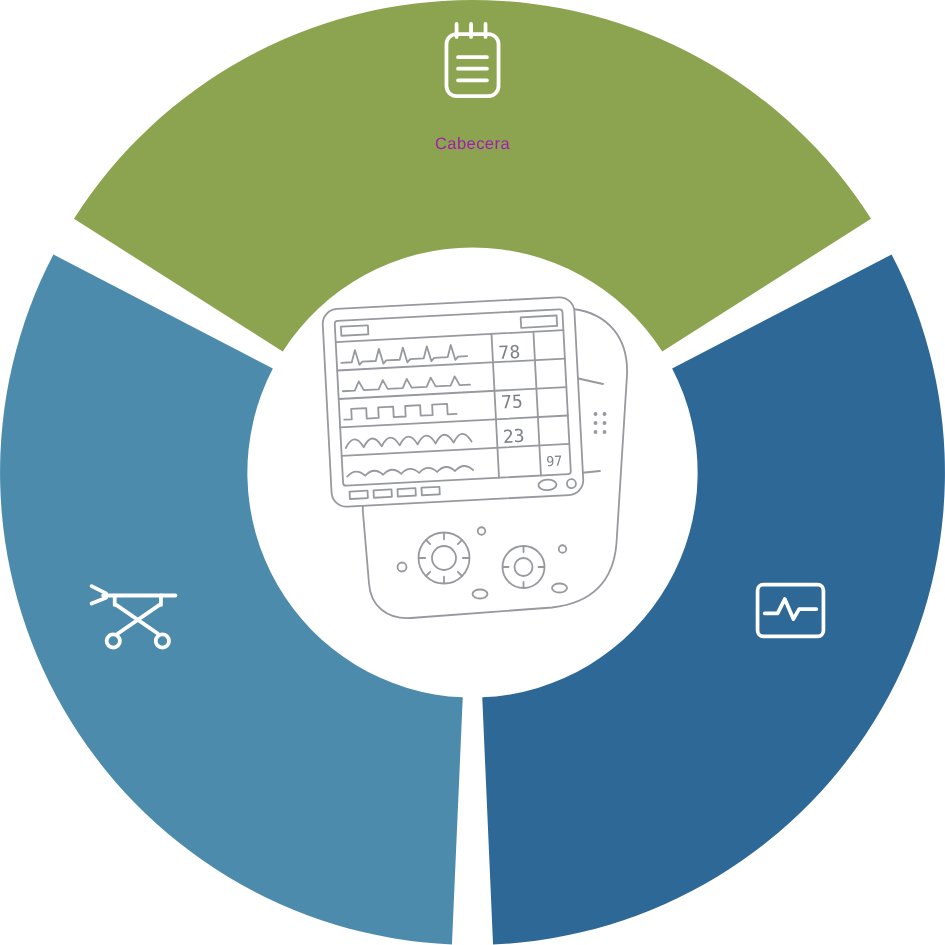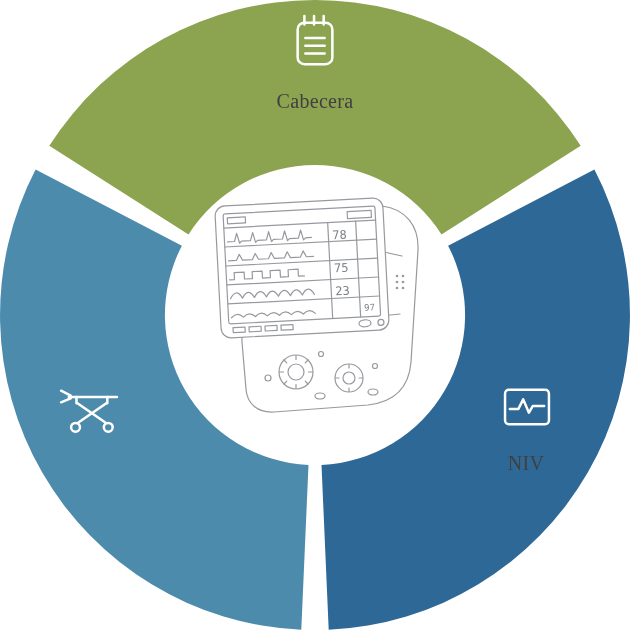--- a/index.html
+++ b/index.html
@@ -16,26 +16,25 @@
     overflow: hidden;
   }
   .donut {
     position: absolute;
     left: 0; top: 0;
     width: 630px;
     height: 630px;
   }
   .seg-label {
     position: absolute;
-    color: #404040;
-    font-size: 20px;
+    color: #a21caf;
+    font-size: 11px;
     letter-spacing: 0.3px;
     text-align: center;
     pointer-events: none;
-    font-family: Liberation Serif, serif;
   }
   .label-cabecera   { left: 0; right: 0; top: 90Px; }
   .label-transporte { left: 28px; top: 446px; width: 132px; }
   .label-niv        { left: 476px; top: 452px; width: 100px; }
   .seg-icon { position: absolute; }
   .icon-cabecera   { left: 288px; top: 10px; }
   .icon-transporte { left: 58px;  top: 384px; }
   .icon-niv        { left: 502px; top: 386px; }
   .seg-icon svg {
     stroke: #ffffff;
@@ -97,21 +96,20 @@
   </div>
 
   <div class="seg-icon icon-niv">
     <svg viewBox="0 0 52 44" width="50" height="42">
       <rect x="3" y="4" width="46" height="36" rx="4"></rect>
       <path d="M8 24 h9 l5 -10 l6 14 l4 -7 h12"></path>
     </svg>
   </div>
 
   <div class="seg-label label-cabecera">Cabecera</div>
-  <div class="seg-label label-niv">NIV</div>
 
   <div class="device">
     <svg viewBox="0 0 230 240" width="230" height="240">
 
       <path class="ln fillw" d="M184 10 C208 13 221 30 220 54 L213 166 C211 192 196 206 170 209
                L76 216 C60 217 49 208 48 193 L44 146 C43 136 48 128 56 126 L66 124"></path>
 
       <g>
         <circle class="dot" cx="199" cy="80" r="1.3"></circle>
         <circle class="dot" cx="205" cy="80" r="1.3"></circle>

